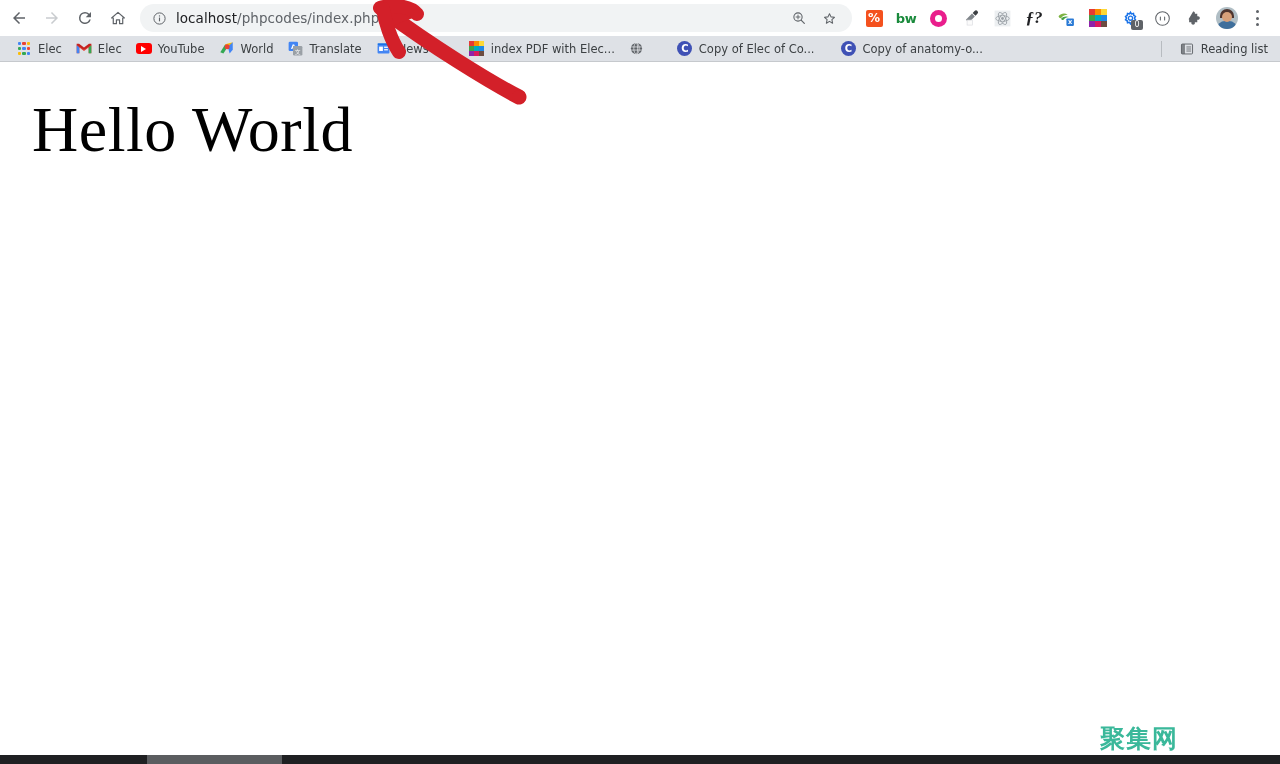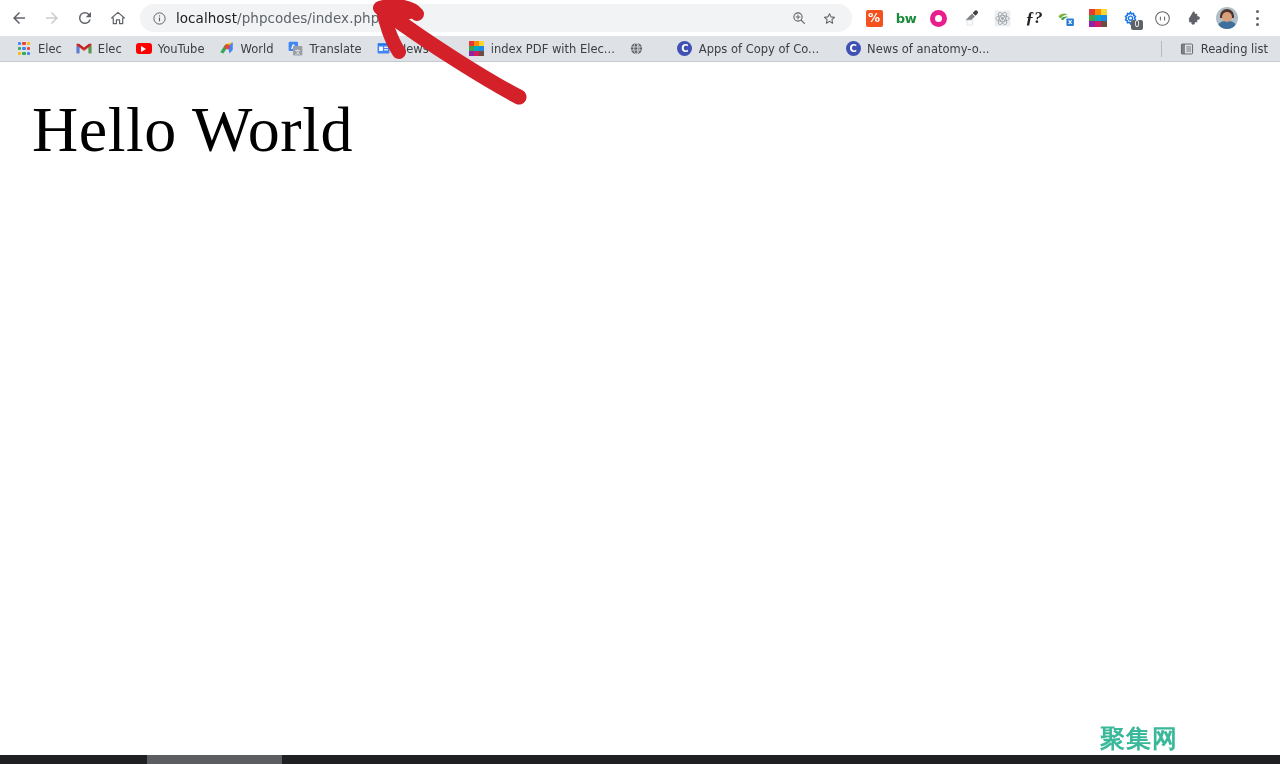--- a/index.html
+++ b/index.html
@@ -590,28 +590,28 @@
           <ellipse cx="12" cy="12" rx="4.3" ry="9" fill="none" stroke="#e8eaed" stroke-width="1.2"></ellipse>
         </svg>
       </div>
       <span class="bm-label"></span>
     </div>
 
     <div class="bm" style="margin-left:14px">
       <div class="bm-ico">
         <div class="circ-ico" style="background:#3f51b5">C</div>
       </div>
-      <span class="bm-label">Apps of Copy of Co...</span>
+      <span class="bm-label">Copy of Elec of Co...</span>
     </div>
 
     <div class="bm" style="margin-left:14px">
       <div class="bm-ico">
         <div class="circ-ico" style="background:#3f51b5">C</div>
       </div>
-      <span class="bm-label">News of anatomy-o...</span>
+      <span class="bm-label">Copy of anatomy-o...</span>
     </div>
 
     <div class="rl-sep"></div>
 
     <div class="reading-list">
       <div class="bm-ico">
         <svg width="14" height="14" viewBox="0 0 24 24">
           <rect x="2.5" y="3.5" width="19" height="17" rx="1.6" fill="none" stroke="#5f6368" stroke-width="1.6"></rect>
           <rect x="2.5" y="3.5" width="6" height="17" fill="#5f6368" opacity="0.75"></rect>
           <path d="M11 8.5h8M11 12h8M11 15.5h8" stroke="#5f6368" stroke-width="1.4"></path>

